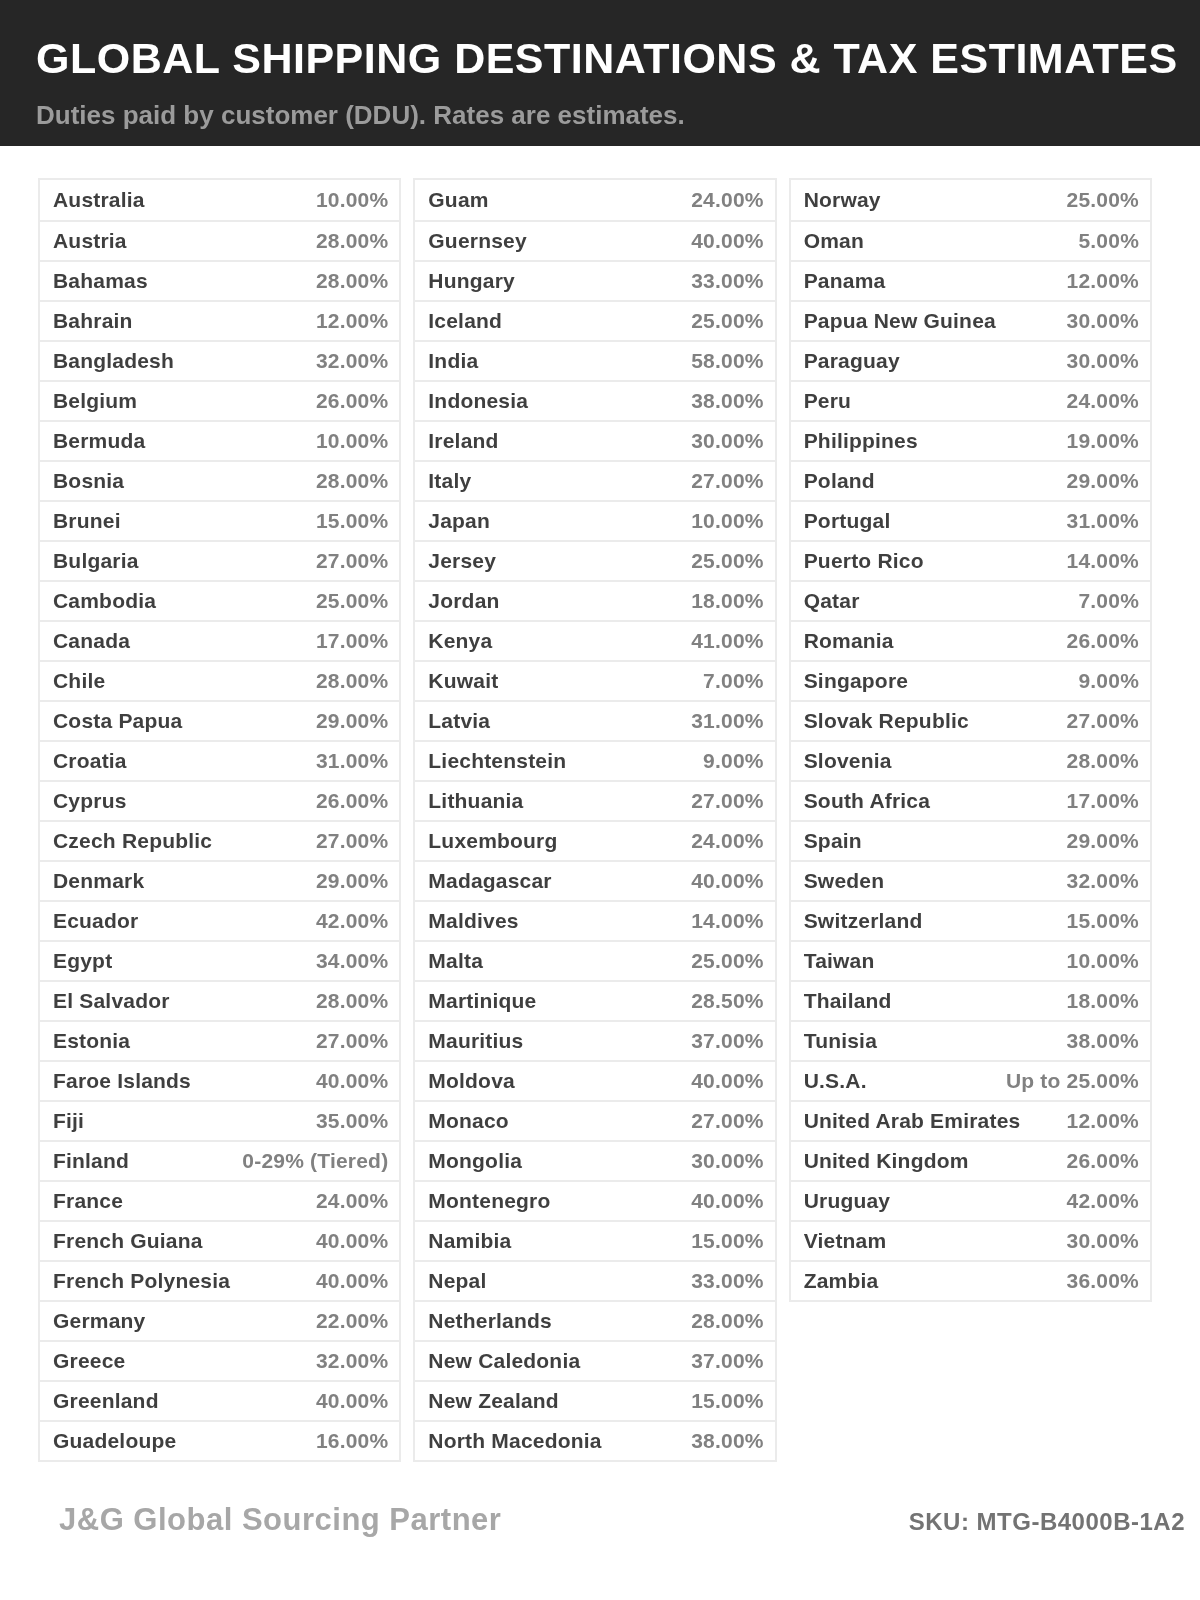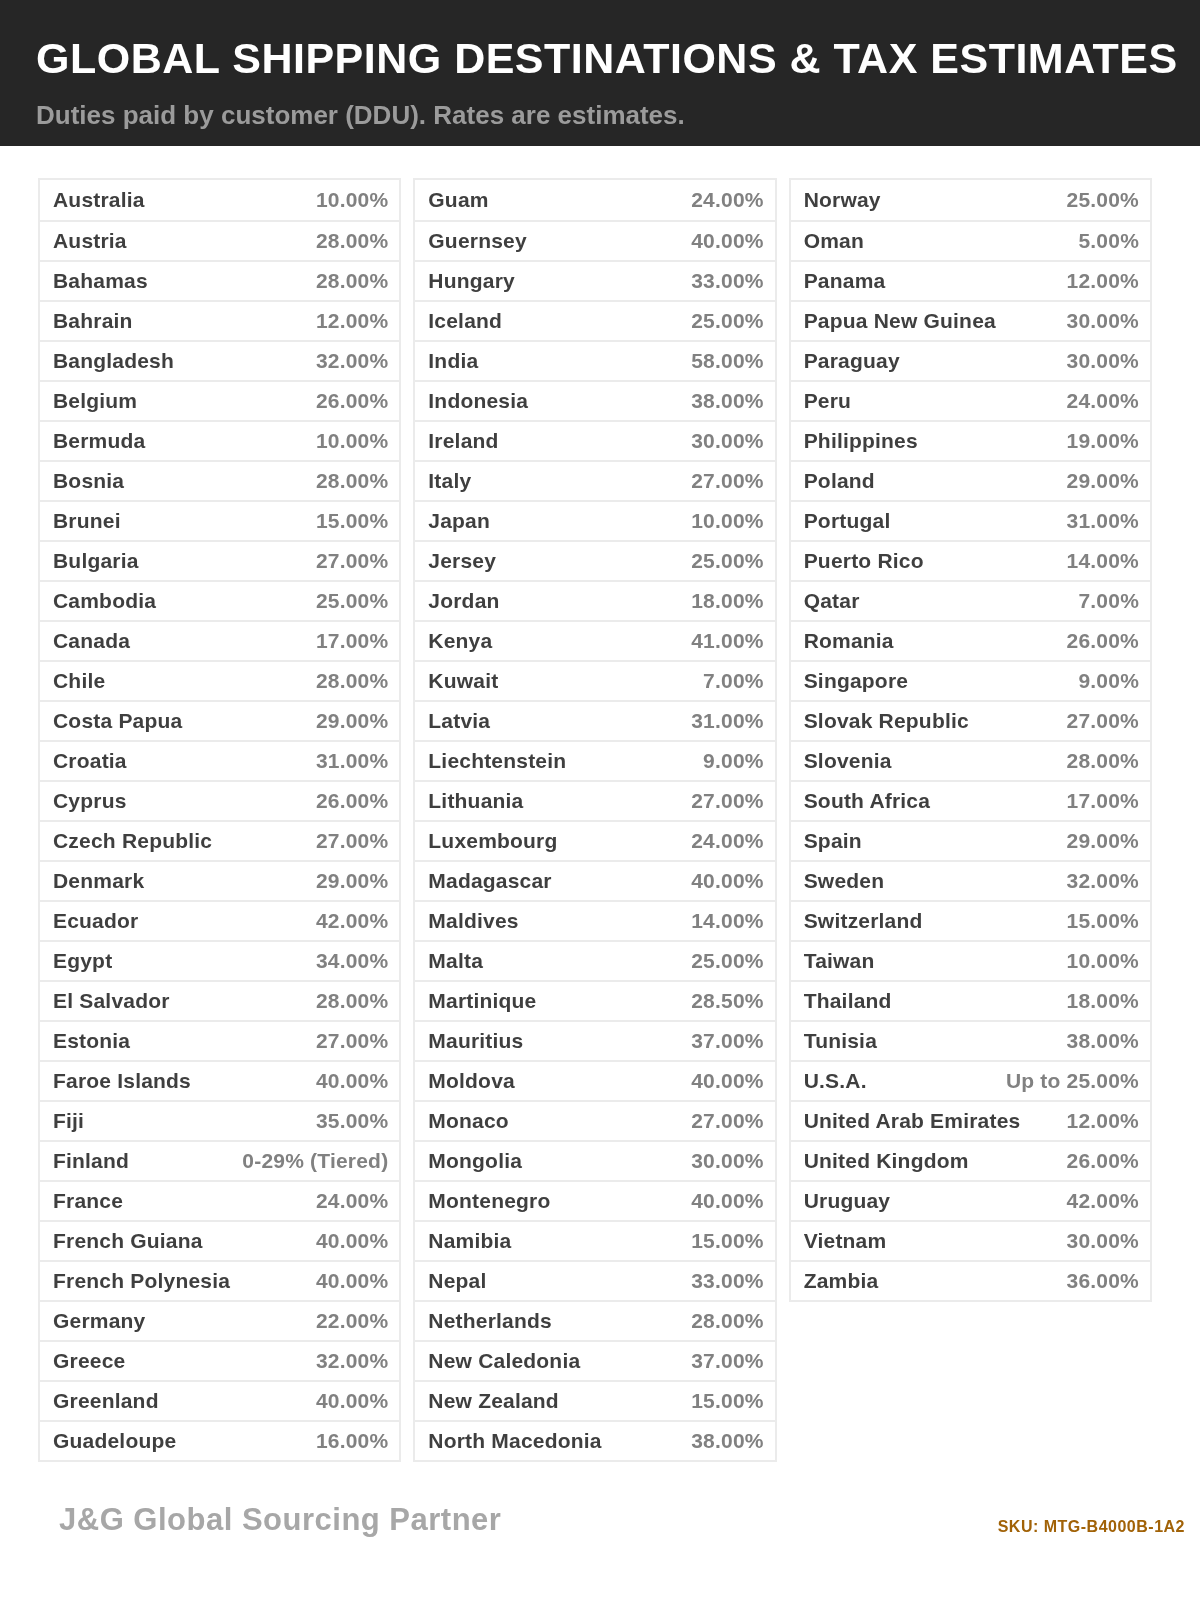--- a/index.html
+++ b/index.html
@@ -83,23 +83,23 @@
     align-items: flex-end;
     margin-left: 11px;
   }
   .brand {
     font-size: 31px;
     font-weight: bold;
     color: #a7a7a7;
     letter-spacing: 0.5px;
   }
   .sku {
-    font-size: 16px;
-    font-weight: bold;
-    color: #a16207;
+    font-size: 24px;
+    font-weight: bold;
+    color: #737373;
     letter-spacing: 0.5px;
     padding-bottom: 2px;
   }
 </style>
 </head>
 <body>
 
 <div class="header">
   <h1>GLOBAL SHIPPING DESTINATIONS &amp; TAX ESTIMATES</h1>
   <p>Duties paid by customer (DDU). Rates are estimates.</p>

